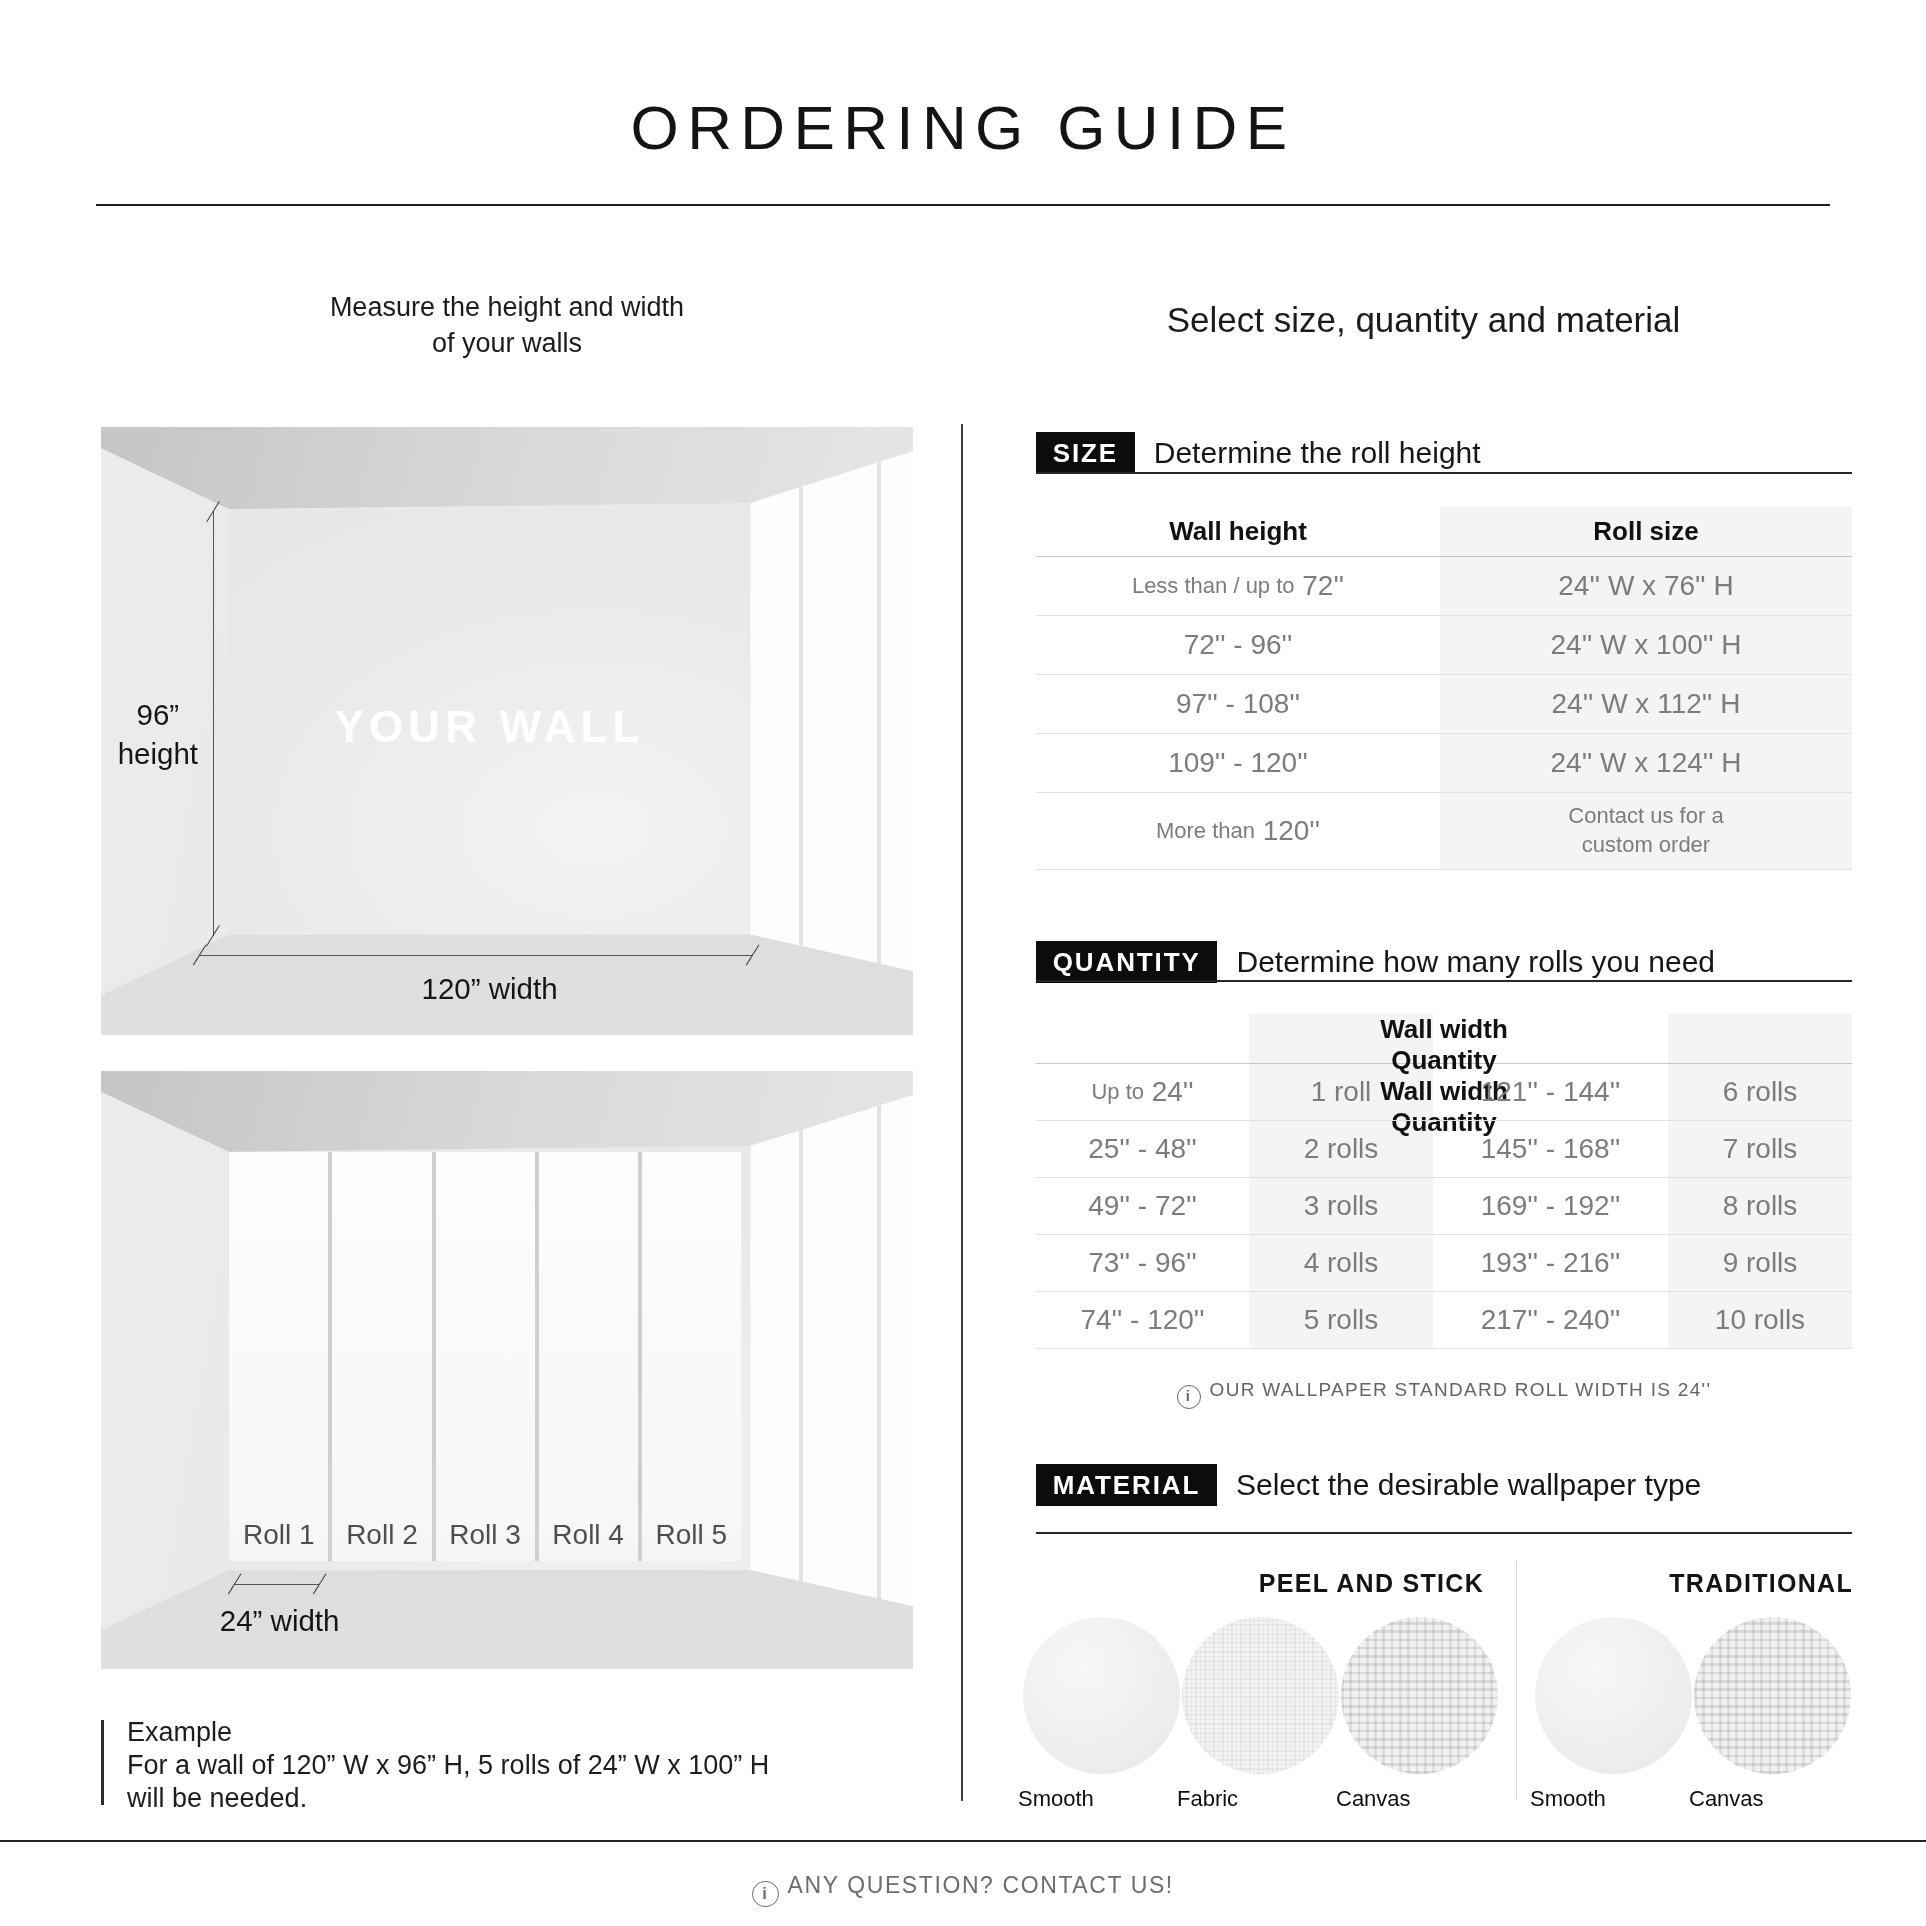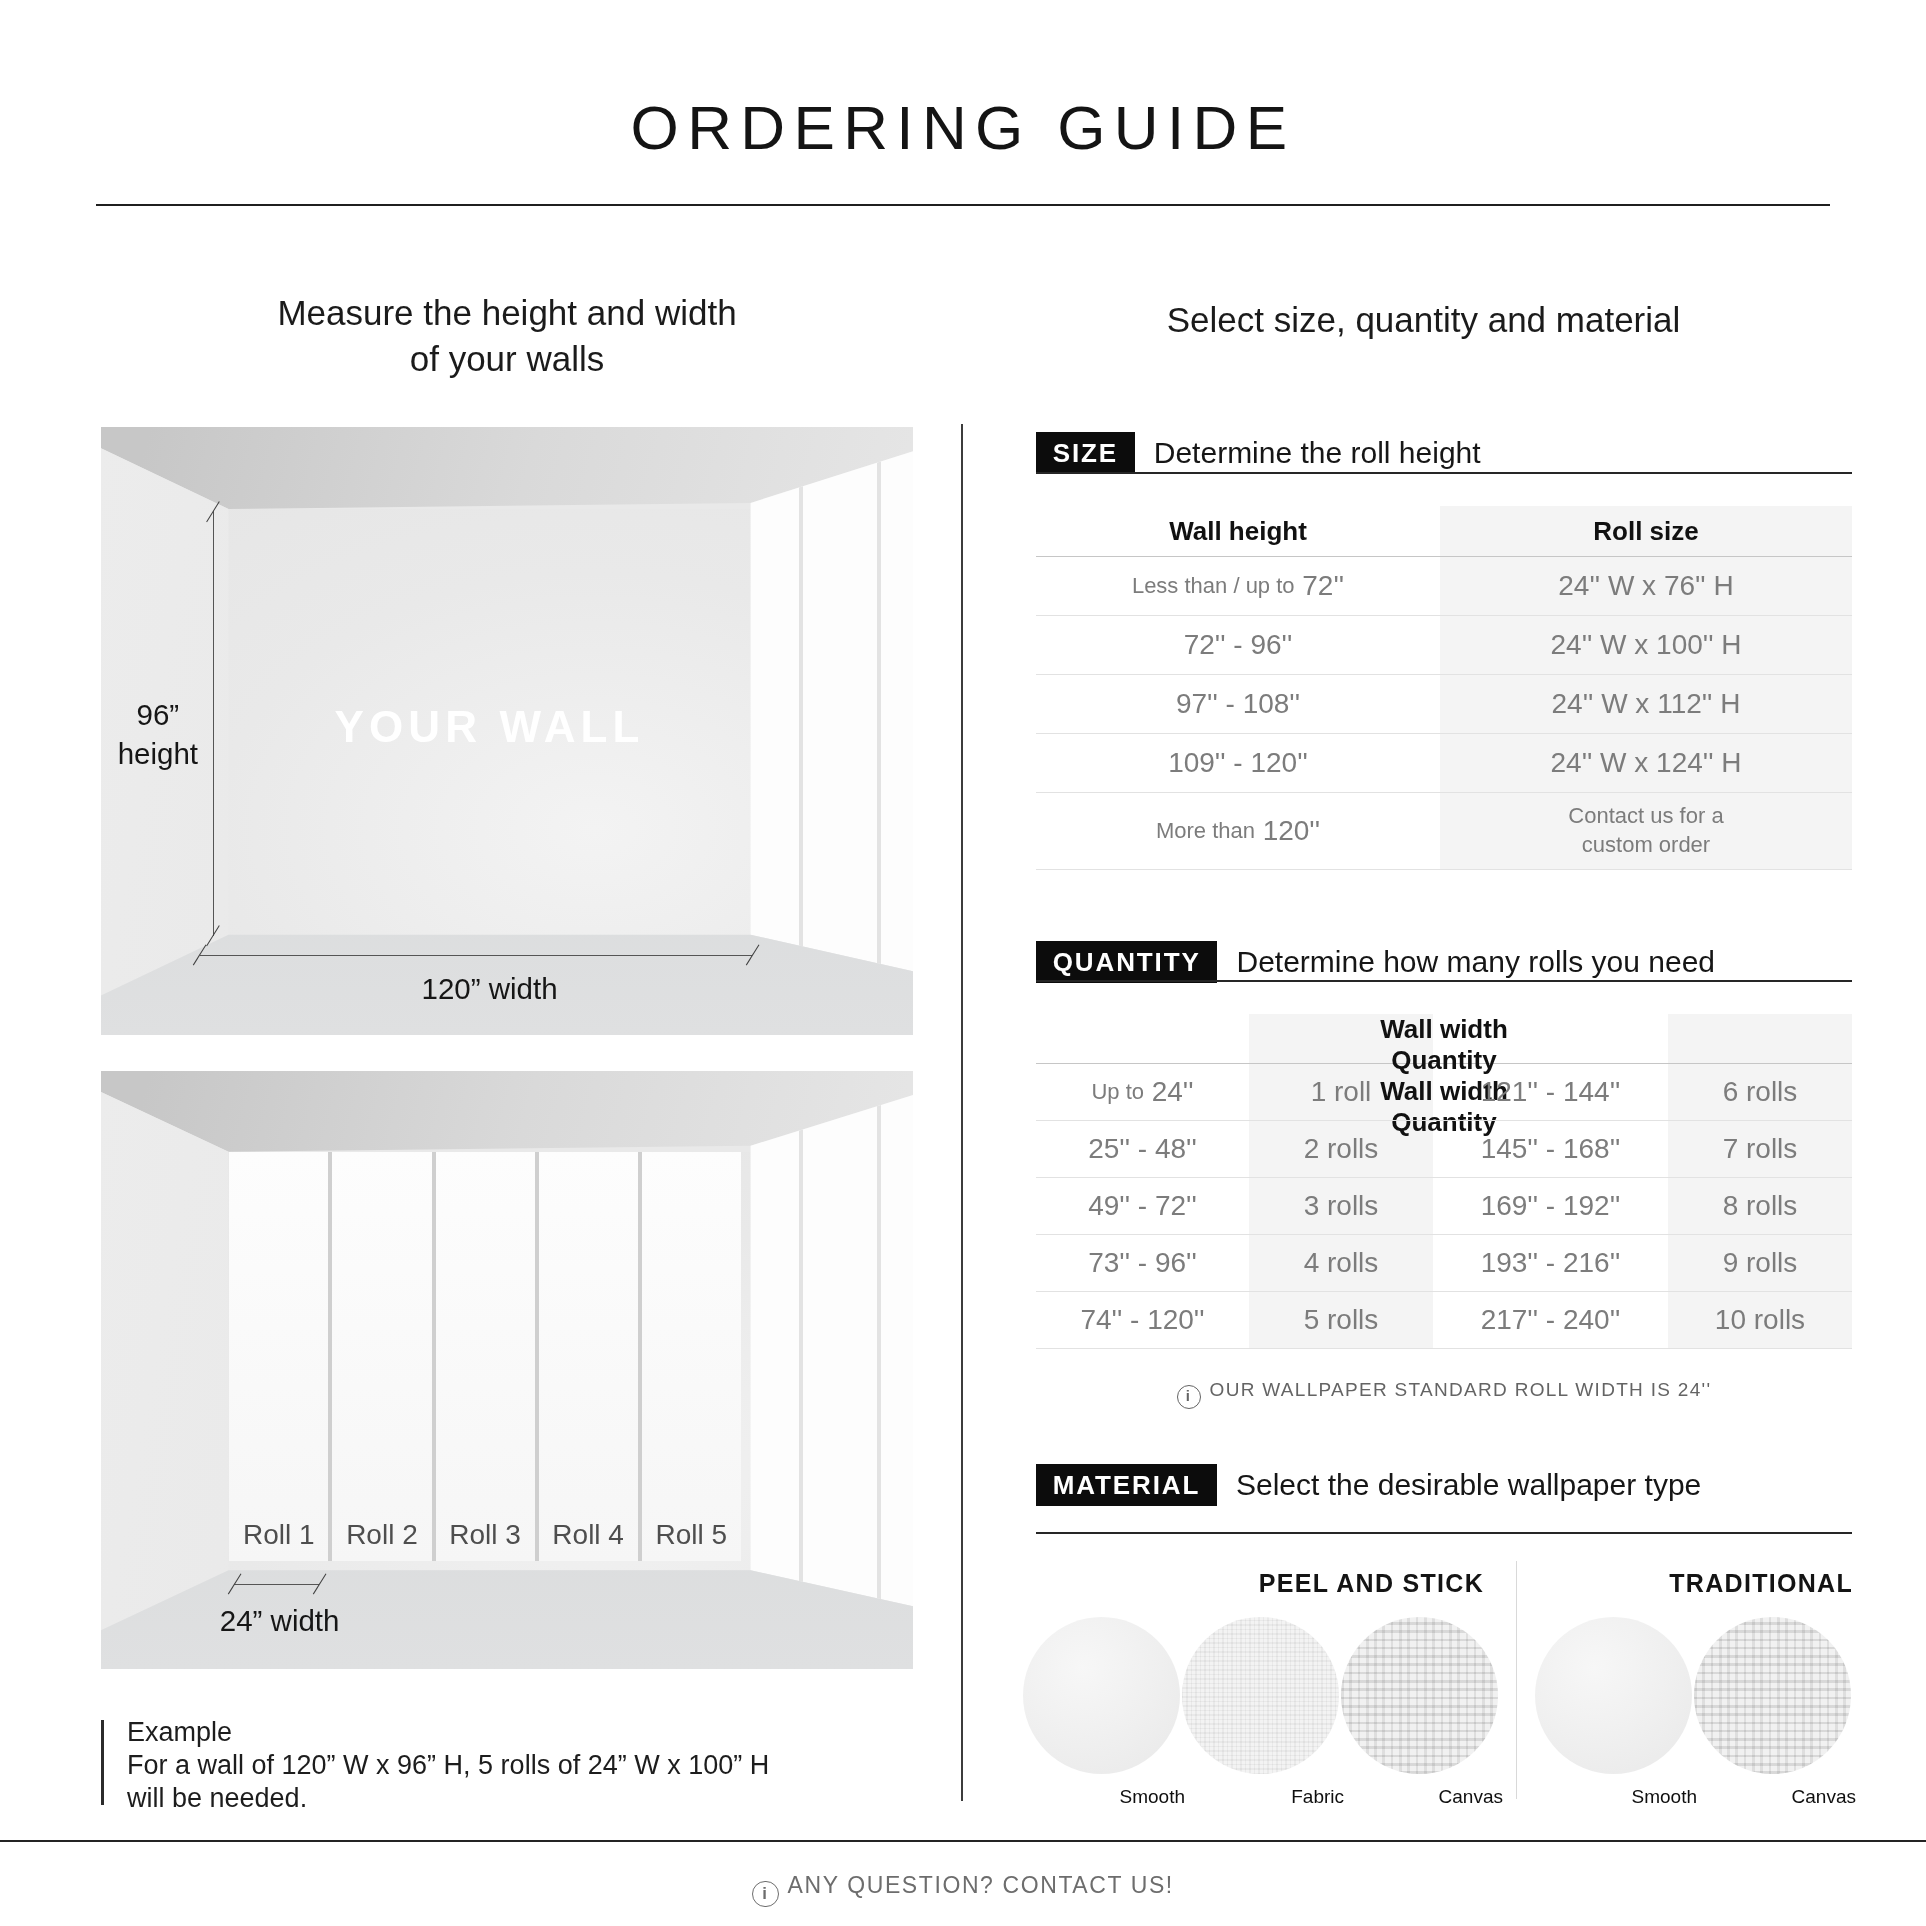--- a/index.html
+++ b/index.html
@@ -7,21 +7,21 @@
         font-family:"Liberation Sans", sans-serif;overflow:hidden;color:#1a1a1a;}
 
   
   .title{position:absolute;top:92px;left:0;width:100%;text-align:center;
          font-size:62px;font-weight:500;letter-spacing:0.135em;color:#141414;}
   .rule-top{position:absolute;left:96px;width:1734px;top:204px;height:1.9px;background:#1f1f1f;}
   .col-divider{position:absolute;left:961px;top:424px;width:1.9px;height:1377px;background:#3c3c3c;}
 
   
   .left-heading{position:absolute;left:101px;top:290px;width:812px;text-align:center;
-                font-size:35px;line-height:1.32;font-weight:500;color:#1b1b1b;}
+                font-size:27px;line-height:1.32;font-weight:500;color:#1b1b1b;}
 
   .room{position:absolute;left:101px;width:812px;background:#e9e9e9;overflow:hidden;}
   #room1{top:427px;height:608px;}
   #room2{top:1071px;height:598px;}
   .ceiling{position:absolute;inset:0;
            clip-path:polygon(0 0,100% 0,100% 4%,80% 12.5%,15.7% 13.5%,0 3.5%);
            background:linear-gradient(105deg,#c7c7c7 5%,#d9d9d9 45%,#e7e7e7 90%);}
   .wall-left{position:absolute;inset:0;
              clip-path:polygon(0 3.5%,15.7% 13.5%,15.7% 83.5%,0 93.5%);
              background:linear-gradient(100deg,#ececec,#e3e3e3);}
@@ -114,22 +114,22 @@
   .sw-smooth{background:radial-gradient(circle at 38% 32%,#f7f7f7,#ececec 75%,#e9e9e9);}
   .sw-fabric{background:
       repeating-linear-gradient(0deg,rgba(0,0,0,0.045) 0 1.3px,transparent 1.3px 4.5px),
       repeating-linear-gradient(90deg,rgba(0,0,0,0.045) 0 1.3px,transparent 1.3px 4.5px),
       #f3f3f3;}
   .sw-canvas{background:
       repeating-linear-gradient(0deg,rgba(0,0,0,0.10) 0 2.6px,transparent 2.6px 8.3px),
       repeating-linear-gradient(90deg,rgba(0,0,0,0.08) 0 2.6px,transparent 2.6px 8.3px),
       #f1f1f1;}
   #sw1{left:1023px;} #sw2{left:1182px;} #sw3{left:1341px;} #sw4{left:1535px;} #sw5{left:1694px;}
-  .swatch-label{position:absolute;top:1786px;width:167px;text-align:right;
-                font-size:19px;font-weight:500;color:#0f0f0f;}
+  .swatch-label{position:absolute;top:1786px;width:167px;text-align:left;
+                font-size:22px;font-weight:500;color:#0f0f0f;}
   #swl1{left:1018px;} #swl2{left:1177px;} #swl3{left:1336px;} #swl4{left:1530px;} #swl5{left:1689px;}
 
   
   .footer-rule{position:absolute;left:0;top:1840px;width:1926px;height:1.9px;background:#242424;}
   .footer{position:absolute;top:1872px;left:0;width:100%;text-align:center;
           font-size:23px;letter-spacing:1.6px;color:#6d6d6d;}
   .footer .info-icon{width:24.4px;height:24.4px;line-height:23px;font-size:16.7px;
                      border-color:#6d6d6d;color:#6d6d6d;vertical-align:-5.8px;}
 </style>
 </head>

